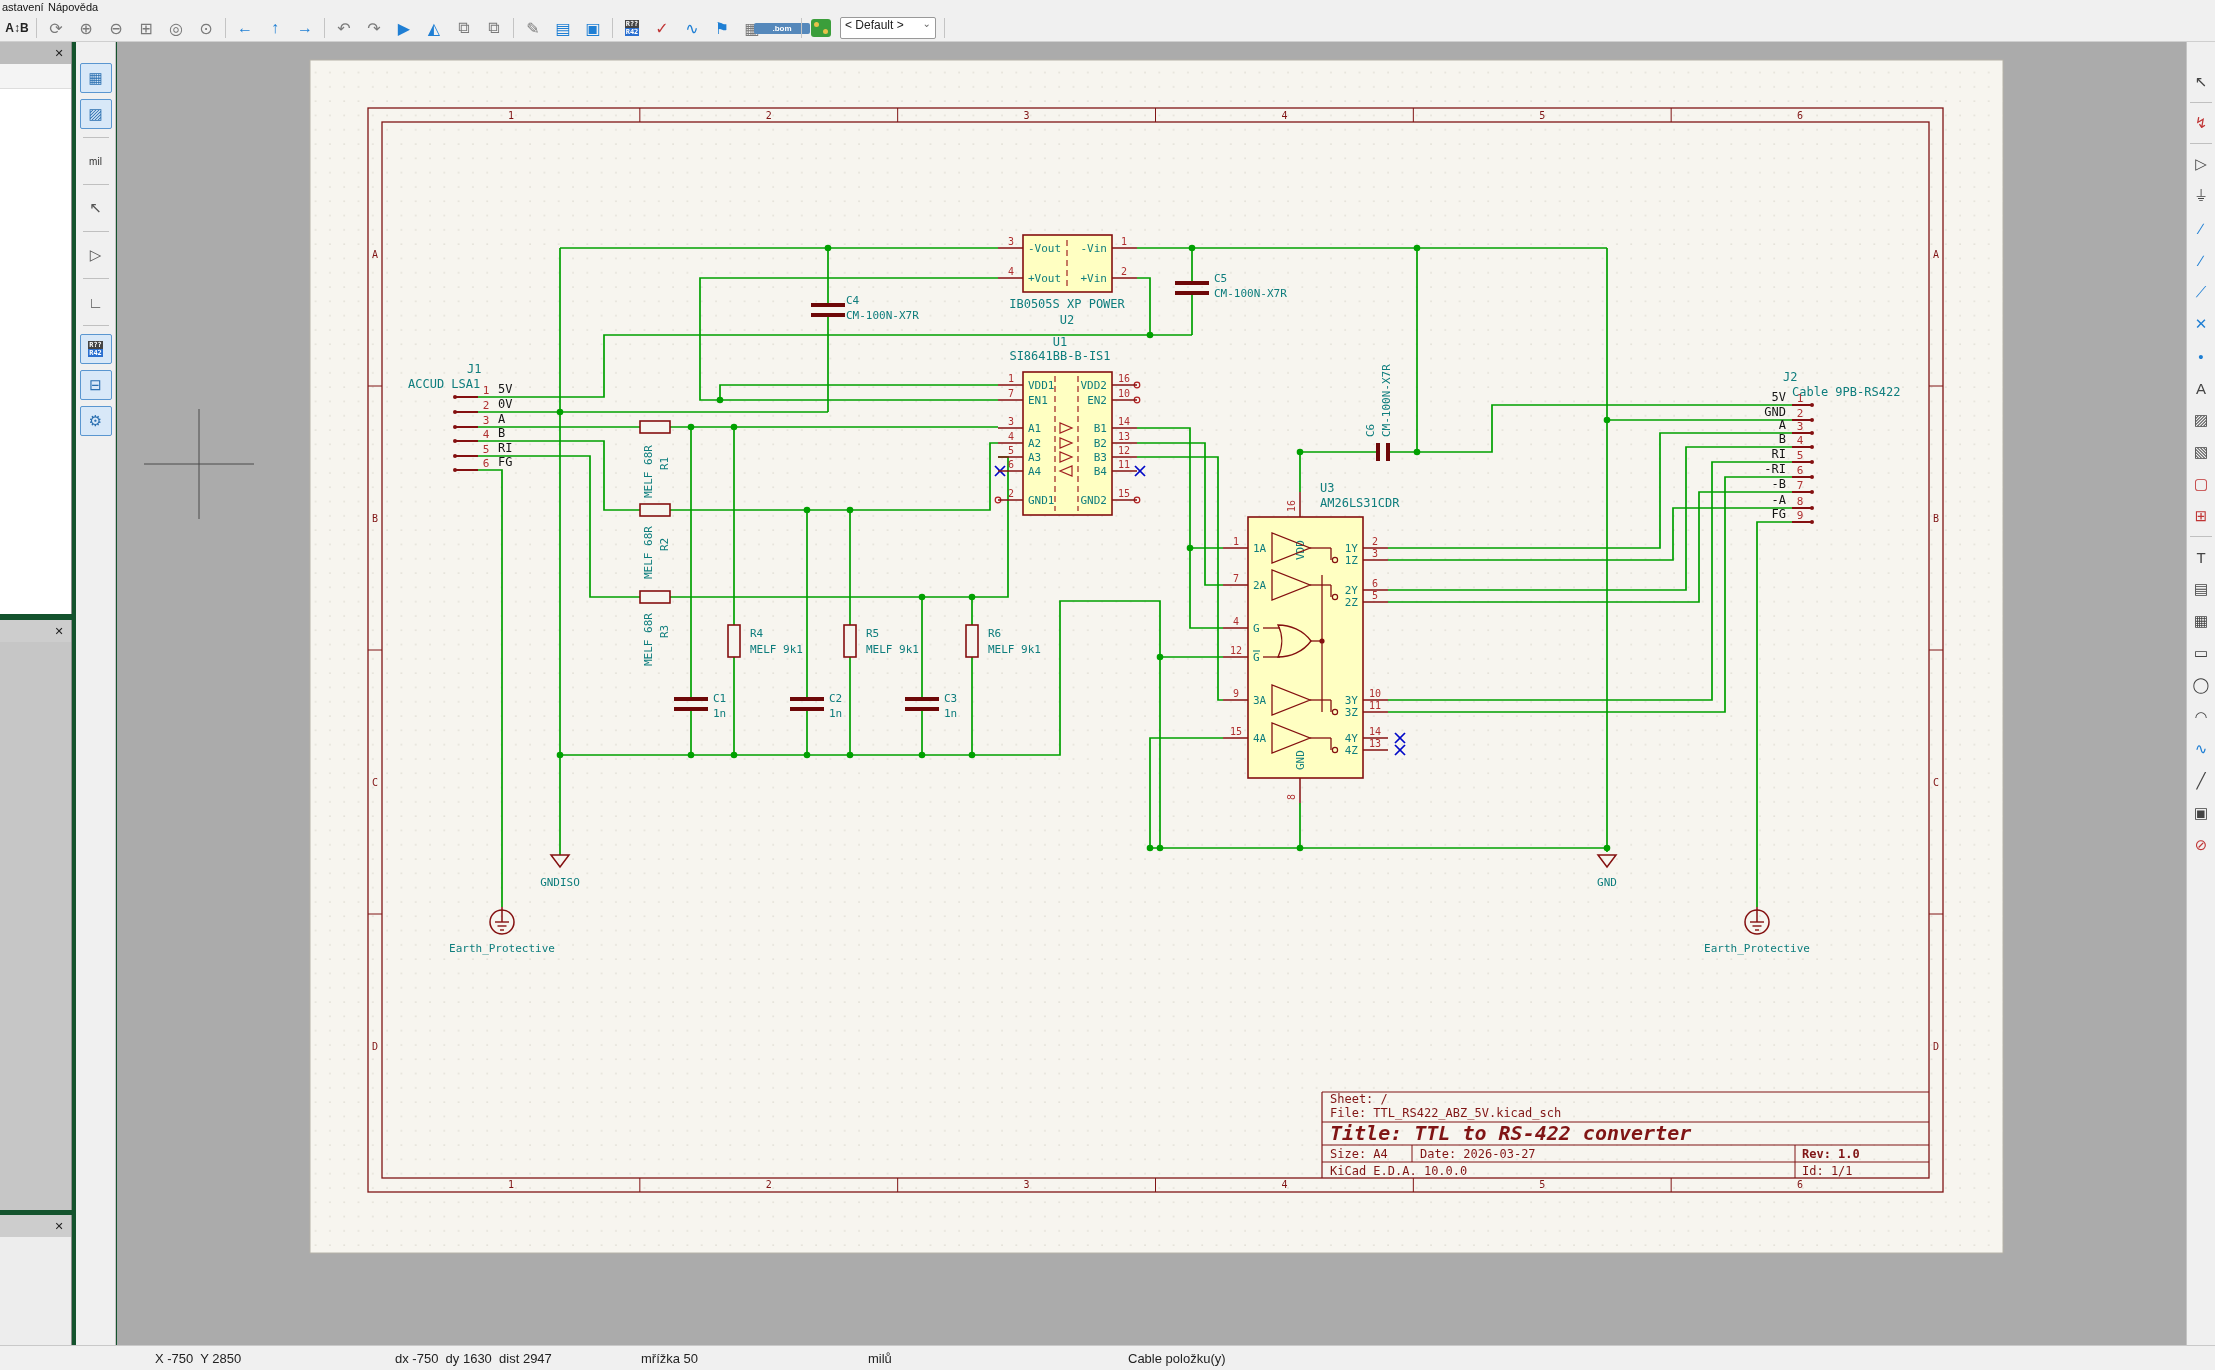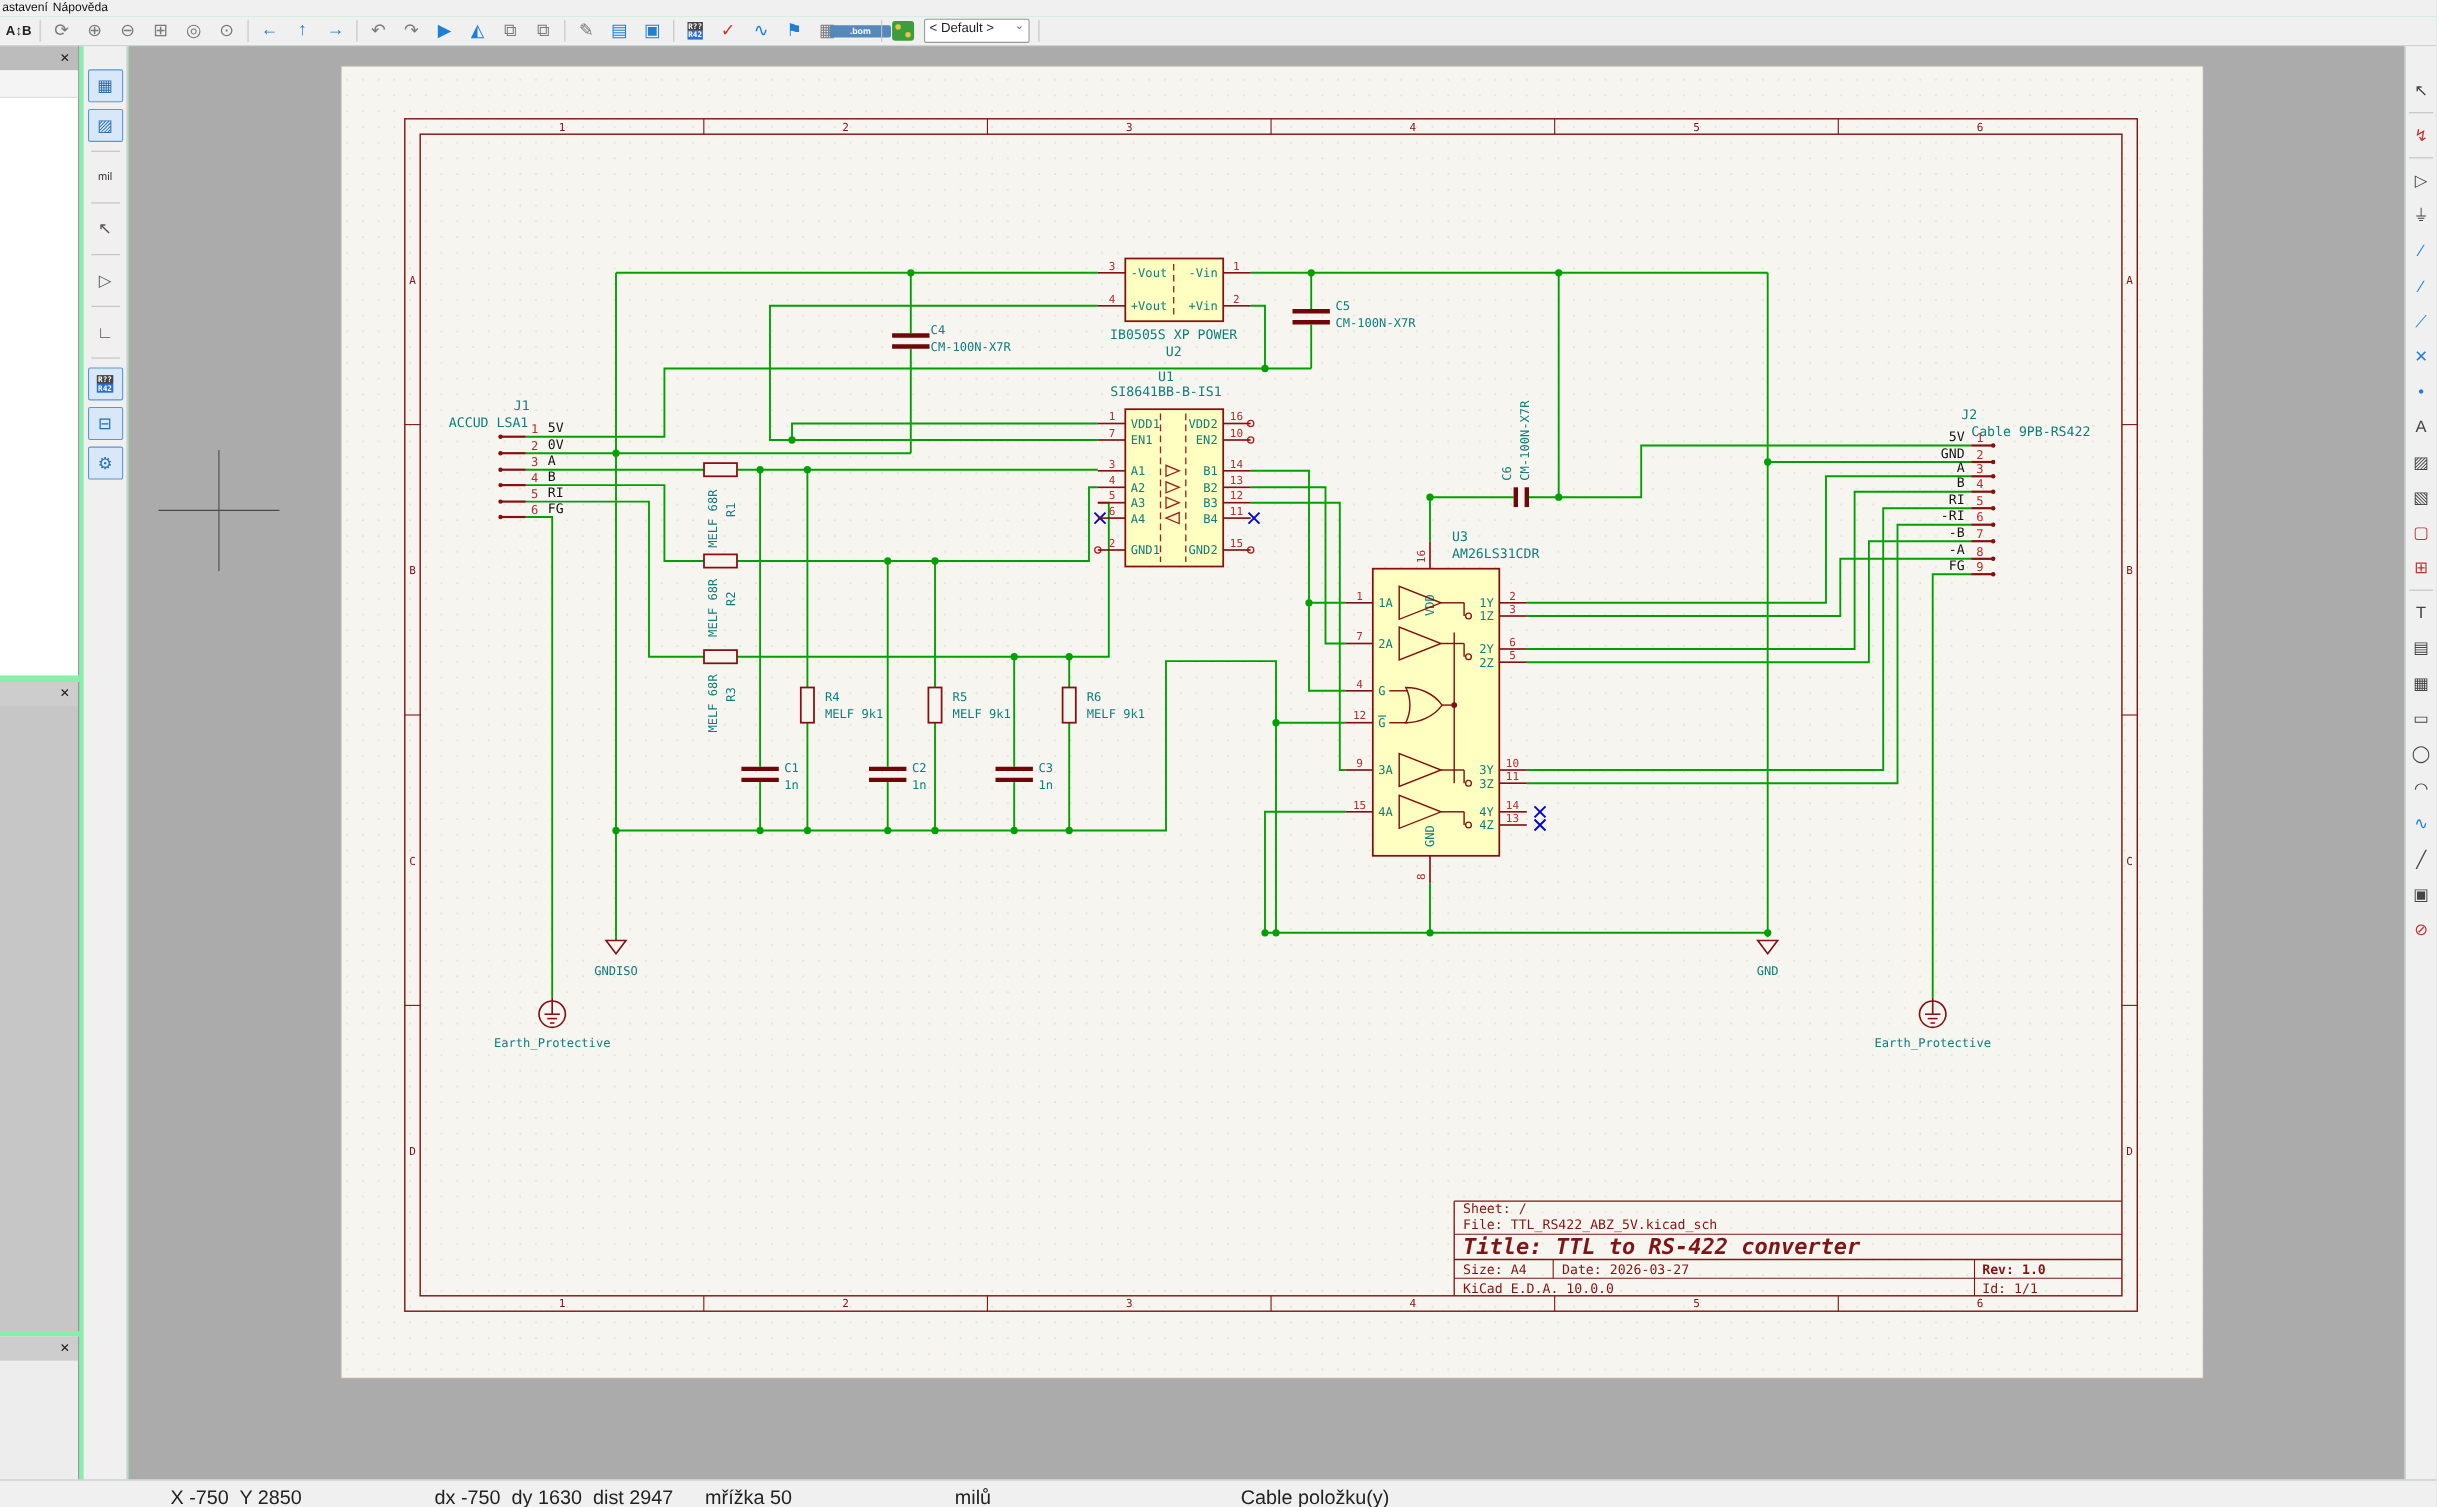--- a/index.html
+++ b/index.html
@@ -1,17 +1,17 @@
 <!DOCTYPE html>
 <html><head>
 <meta charset="utf-8">
 <style>
   html,body{margin:0;padding:0;background:#F0F0F0;}
   #app{position:relative;width:2215px;height:1370px;overflow:hidden;
-       font-family:"Liberation Sans","DejaVu Sans",sans-serif;background:#86efac;}
+       font-family:"Liberation Sans","DejaVu Sans",sans-serif;background:#14532d;}
   
   #menubar{position:absolute;left:0;top:0;width:2215px;height:15px;background:#F0F0F0;
            font-size:11px;color:#111;}
   #menubar span{position:absolute;top:1px;}
   
   #toolbar{position:absolute;left:0;top:15px;width:2215px;height:27px;background:#F0F0F0;
            border-bottom:1px solid #CFCFCF;display:flex;align-items:center;padding-left:2px;box-sizing:border-box;}
   .tbtn{width:28px;height:24px;display:flex;align-items:center;justify-content:center;
         font-size:16px;color:#5A5A5A;border:1px solid transparent;border-radius:2px;flex:0 0 auto;}
   .tbtn.blue{color:#1F7FD4;}
@@ -47,21 +47,21 @@
               border-left:1px solid #C4C4C4;display:flex;flex-direction:column;align-items:center;padding-top:24px;box-sizing:border-box;}
   .rtbtn{width:26px;height:24px;display:flex;align-items:center;justify-content:center;font-size:15px;
          color:#444;margin:4px 0;flex:0 0 auto;}
   .rtbtn.blue{color:#1F7FD4;}
   .rtbtn.red{color:#C03535;}
   .rtsep{width:22px;height:1px;background:#C0C0C0;margin:4px 0;flex:0 0 auto;}
   
   #canvas{position:absolute;left:117px;top:42px;width:2069px;height:1303px;background:#ABABAB;overflow:hidden;}
   
   #statusbar{position:absolute;left:0;top:1345px;width:2215px;height:25px;background:#F0F0F0;
-             border-top:1px solid #C9C9C9;font-size:18px;color:#222;}
+             border-top:1px solid #C9C9C9;font-size:13px;color:#222;}
   #statusbar span{position:absolute;top:5px;white-space:pre;}
   text{font-family:"DejaVu Sans Mono","Liberation Mono",monospace;}
 </style>
 </head>
 <body>
 <div id="app">
 
 <div id="menubar">
   <span style="left:2px">astavení</span>
   <span style="left:48px">Nápověda</span>

